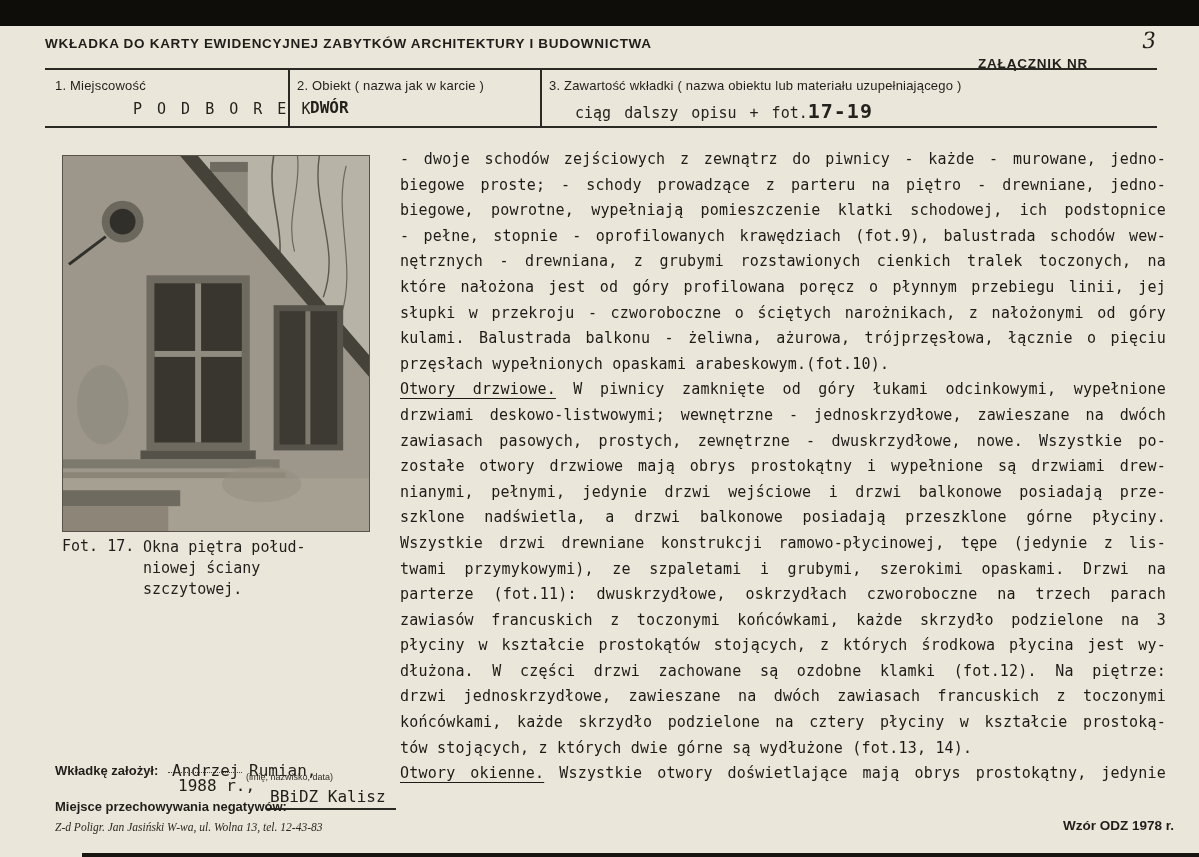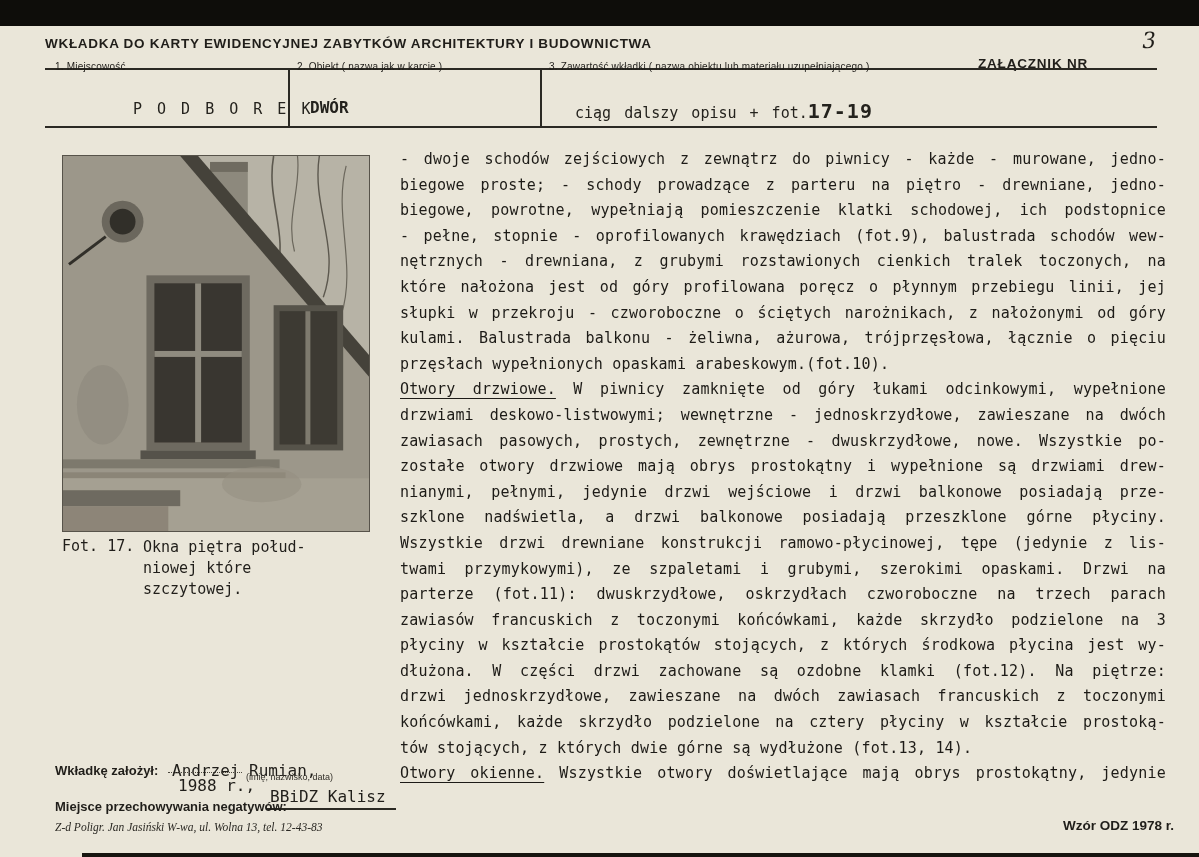--- a/index.html
+++ b/index.html
@@ -15,21 +15,21 @@
   .doc-title { position:absolute; left:45px; top:36px; font-size:13.5px; font-weight:bold; letter-spacing:.7px; }
   .annex-label { position:absolute; left:978px; top:37px; font-size:13.5px; font-weight:bold; letter-spacing:.8px;margin-top:19px; }
   .annex-number { position:absolute; left:1142px; top:28px; font-size:22px; font-family:"DejaVu Serif", serif; font-style:italic; transform:rotate(-3deg); }
 
   .rule { position:absolute; left:45px; width:1112px; background:#2b2923; }
   .rule-top { top:68px; height:2px; }
   .rule-mid { top:126px; height:2px; }
   .vdiv { position:absolute; top:69px; height:57px; width:2px; background:#2b2923; }
   .vdiv-1 { left:288px; } .vdiv-2 { left:540px; }
 
-  .field-label { position:absolute; top:61px; font-size:10px; letter-spacing:.2px;text-align:right; }
+  .field-label { position:absolute; top:78px; font-size:13px; letter-spacing:.2px;text-align:right; }
   .fl-1 { left:55px; } .fl-2 { left:297px; } .fl-3 { left:549px; }
   .mono { font-family:"DejaVu Sans Mono", monospace; }
   .field-value { position:absolute; font-size:15px; color:#24221d; word-spacing:4px; }
   .fv-1 { left:133px; top:100px; letter-spacing:1px; }
   .fv-2 { left:310px; top:98px; font-weight:bold; font-size:16px; }
   .fv-3 { left:575px; top:99px; }
   .fv-3 b { font-weight:bold; font-size:20px; letter-spacing:1px; }
 
   .photo { position:absolute; left:62px; top:155px; width:308px; height:377px; border:1px solid #57534a; background:#a9a59a; }
   .photo svg { display:block; width:100%; height:100%; }
@@ -104,21 +104,21 @@
       <rect x="0" y="336" width="118" height="16" fill="#6e6a60"></rect>
       <rect x="0" y="352" width="106" height="25" fill="#8d8578"></rect>
       <ellipse cx="40" cy="250" rx="26" ry="40" fill="#8a857a" opacity="0.5"></ellipse>
       <ellipse cx="200" cy="330" rx="40" ry="18" fill="#948e80" opacity="0.5"></ellipse>
     </svg>
   </div>
 
   <div class="caption-label mono">Fot. 17.</div>
   <div class="caption-lines mono">
     <div>Okna piętra połud-</div>
-    <div>niowej które</div>
+    <div>niowej ściany</div>
     <div>szczytowej.</div>
   </div>
 
   <div class="body-text">
       <div class="tline just">- dwoje schodów zejściowych z zewnątrz do piwnicy - każde - murowane, jedno-</div>
       <div class="tline just">biegowe proste; - schody prowadzące z parteru na piętro - drewniane, jedno-</div>
       <div class="tline just">biegowe, powrotne, wypełniają pomieszczenie klatki schodowej, ich podstopnice</div>
       <div class="tline just">- pełne, stopnie - oprofilowanych krawędziach (fot.9), balustrada schodów wew-</div>
       <div class="tline just">nętrznych - drewniana, z grubymi rozstawionych cienkich tralek toczonych, na</div>
       <div class="tline just">które nałożona jest od góry profilowana poręcz o płynnym przebiegu linii, jej</div>

